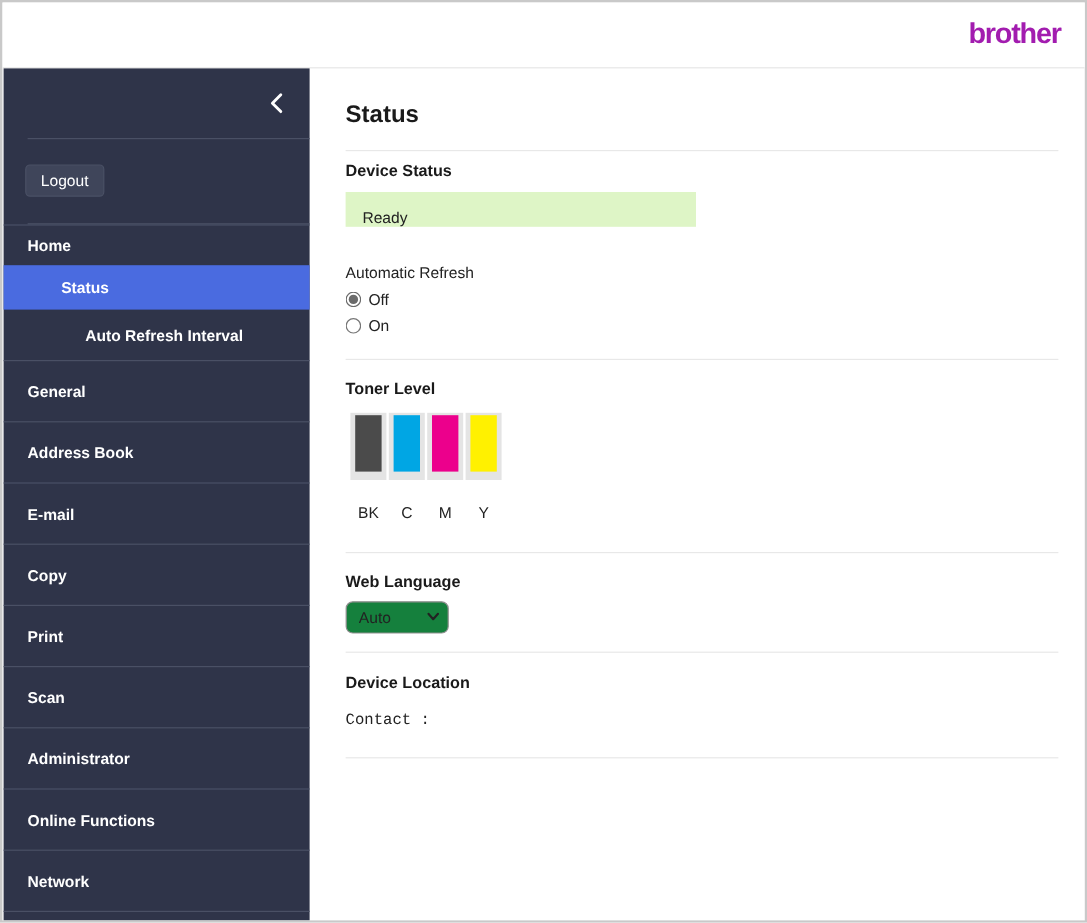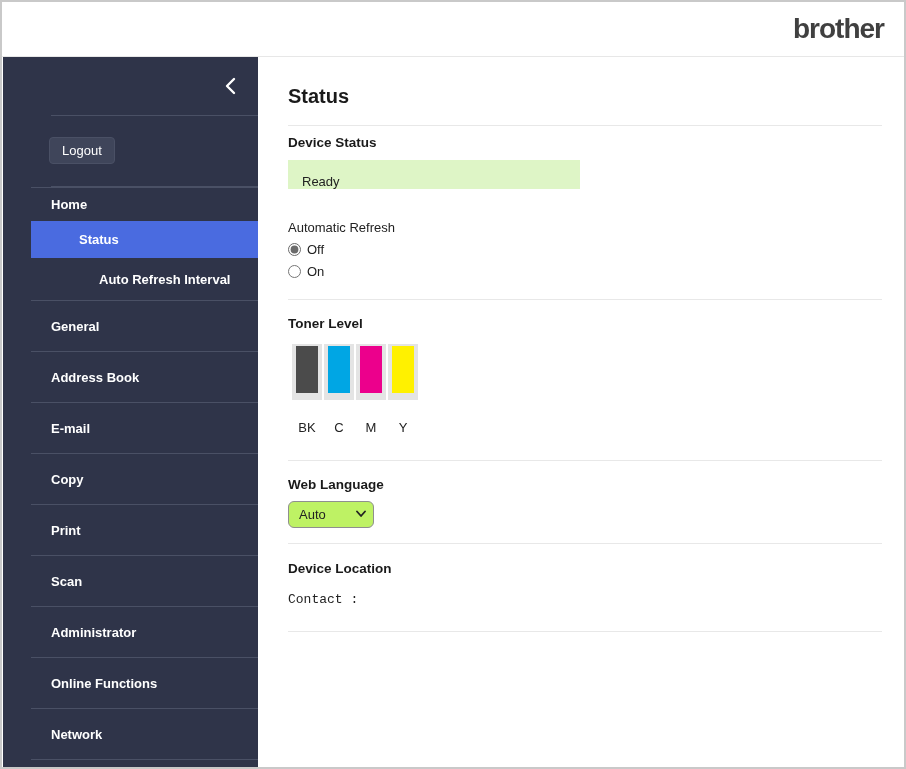--- a/index.html
+++ b/index.html
@@ -18,40 +18,39 @@
   .header {
     height: 55px;
     background: #ffffff;
     border-bottom: 1px solid #e7e7e7;
     display: flex;
     align-items: center;
     justify-content: flex-end;
     padding-right: 20px;
   }
   .brand-logo {
-    font-size: 28px;
+    font-size: 24px;
     font-weight: bold;
     letter-spacing: -1px;
-    color: #404040;
+    color: #a21caf;
   }
 
   
   .body-wrap { display: flex; height: 710px; }
 
   
   .sidebar {
     width: 255px;
     margin-left: 1px;
     background: #2f3449;
     color: #ffffff;
     flex-shrink: 0;
     display: flex;
     flex-direction: column;
     font-size: 13px;
-    padding-left: 28px;
   }
   .sb-top {
     height: 58px;
     display: flex;
     align-items: center;
     justify-content: flex-end;
     padding-right: 22px;
   }
   .sb-collapse { cursor: pointer; display: flex; align-items: center; }
   .sb-divider { border-top: 1px solid #4a5065; margin-left: 20px; }
@@ -124,21 +123,21 @@
   .toner-fill { width: 100%; height: 100%; }
   .toner-labels { margin-top: 20px; display: flex; gap: 2px; padding-left: 4px; }
   .toner-label { width: 30px; text-align: center; color: #222222; }
   .hr-lang { margin-top: 25px; }
   .h-lang { margin-top: 16px; }
   .select-wrap { position: relative; margin-top: 9px; width: 86px; }
   .lang-select {
     width: 86px; height: 27px;
     border: 1px solid #8f8f8f;
     border-radius: 6px;
-    background: #bef264;
+    background: #15803d;
     font-size: 13px;
     font-family: "Liberation Sans", sans-serif;
     padding: 0 22px 0 10px;
     appearance: none;
     -webkit-appearance: none;
     color: #222222;
   }
   .select-chevron {
     position: absolute; right: 8px; top: 9px;
     pointer-events: none;

